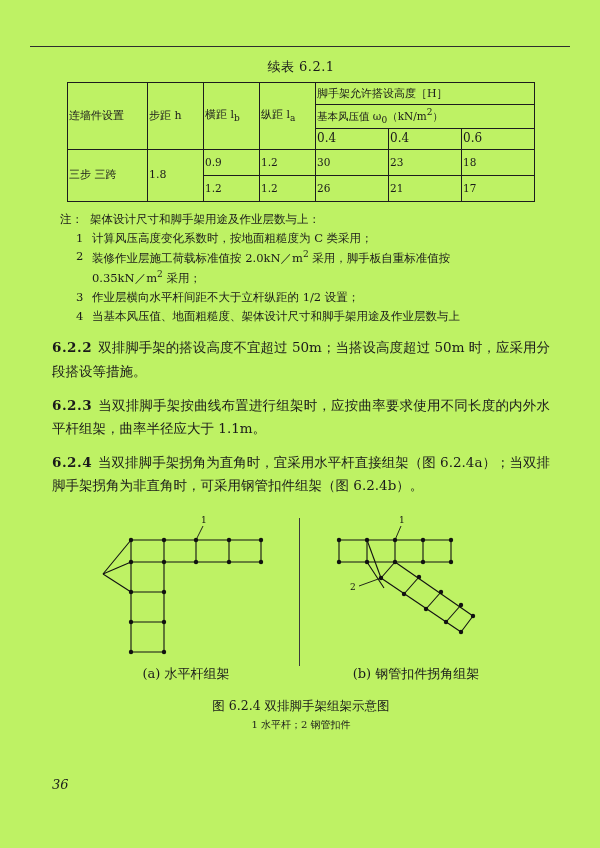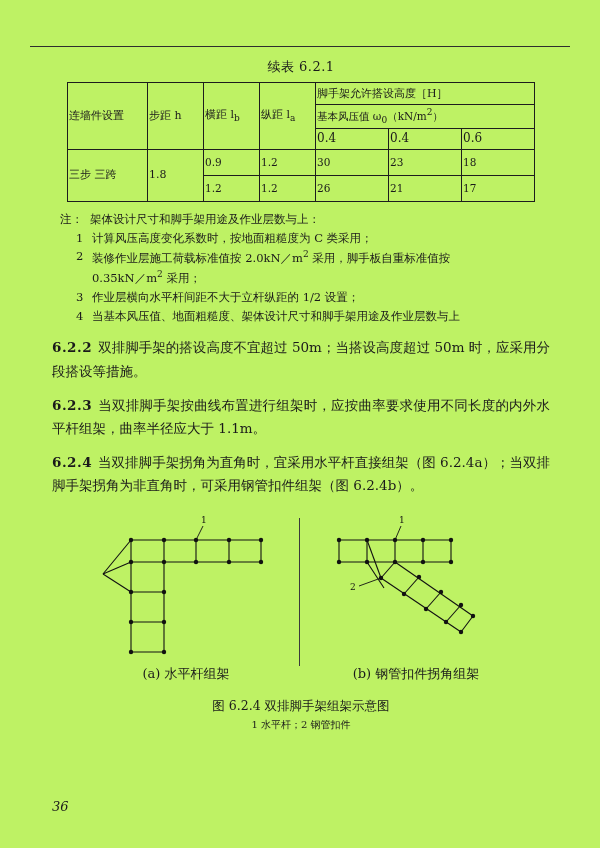--- a/index.html
+++ b/index.html
@@ -132,21 +132,21 @@
     left: 50%;
     top: 6px;
     width: 1px;
     height: 148px;
     background: #3a3a3a;
     transform: translateX(-2px);
   }
   .pagenum {
     position: absolute;
     left: 52px;
-    bottom: 34px;
+    bottom: 56px;
     font-size: 13px;
     font-style: italic;
   }
   svg text {
     font-family: "DejaVu Serif", "Liberation Serif", serif;
     font-size: 9px;
     fill: #111;
   }
 </style>
 </head>

